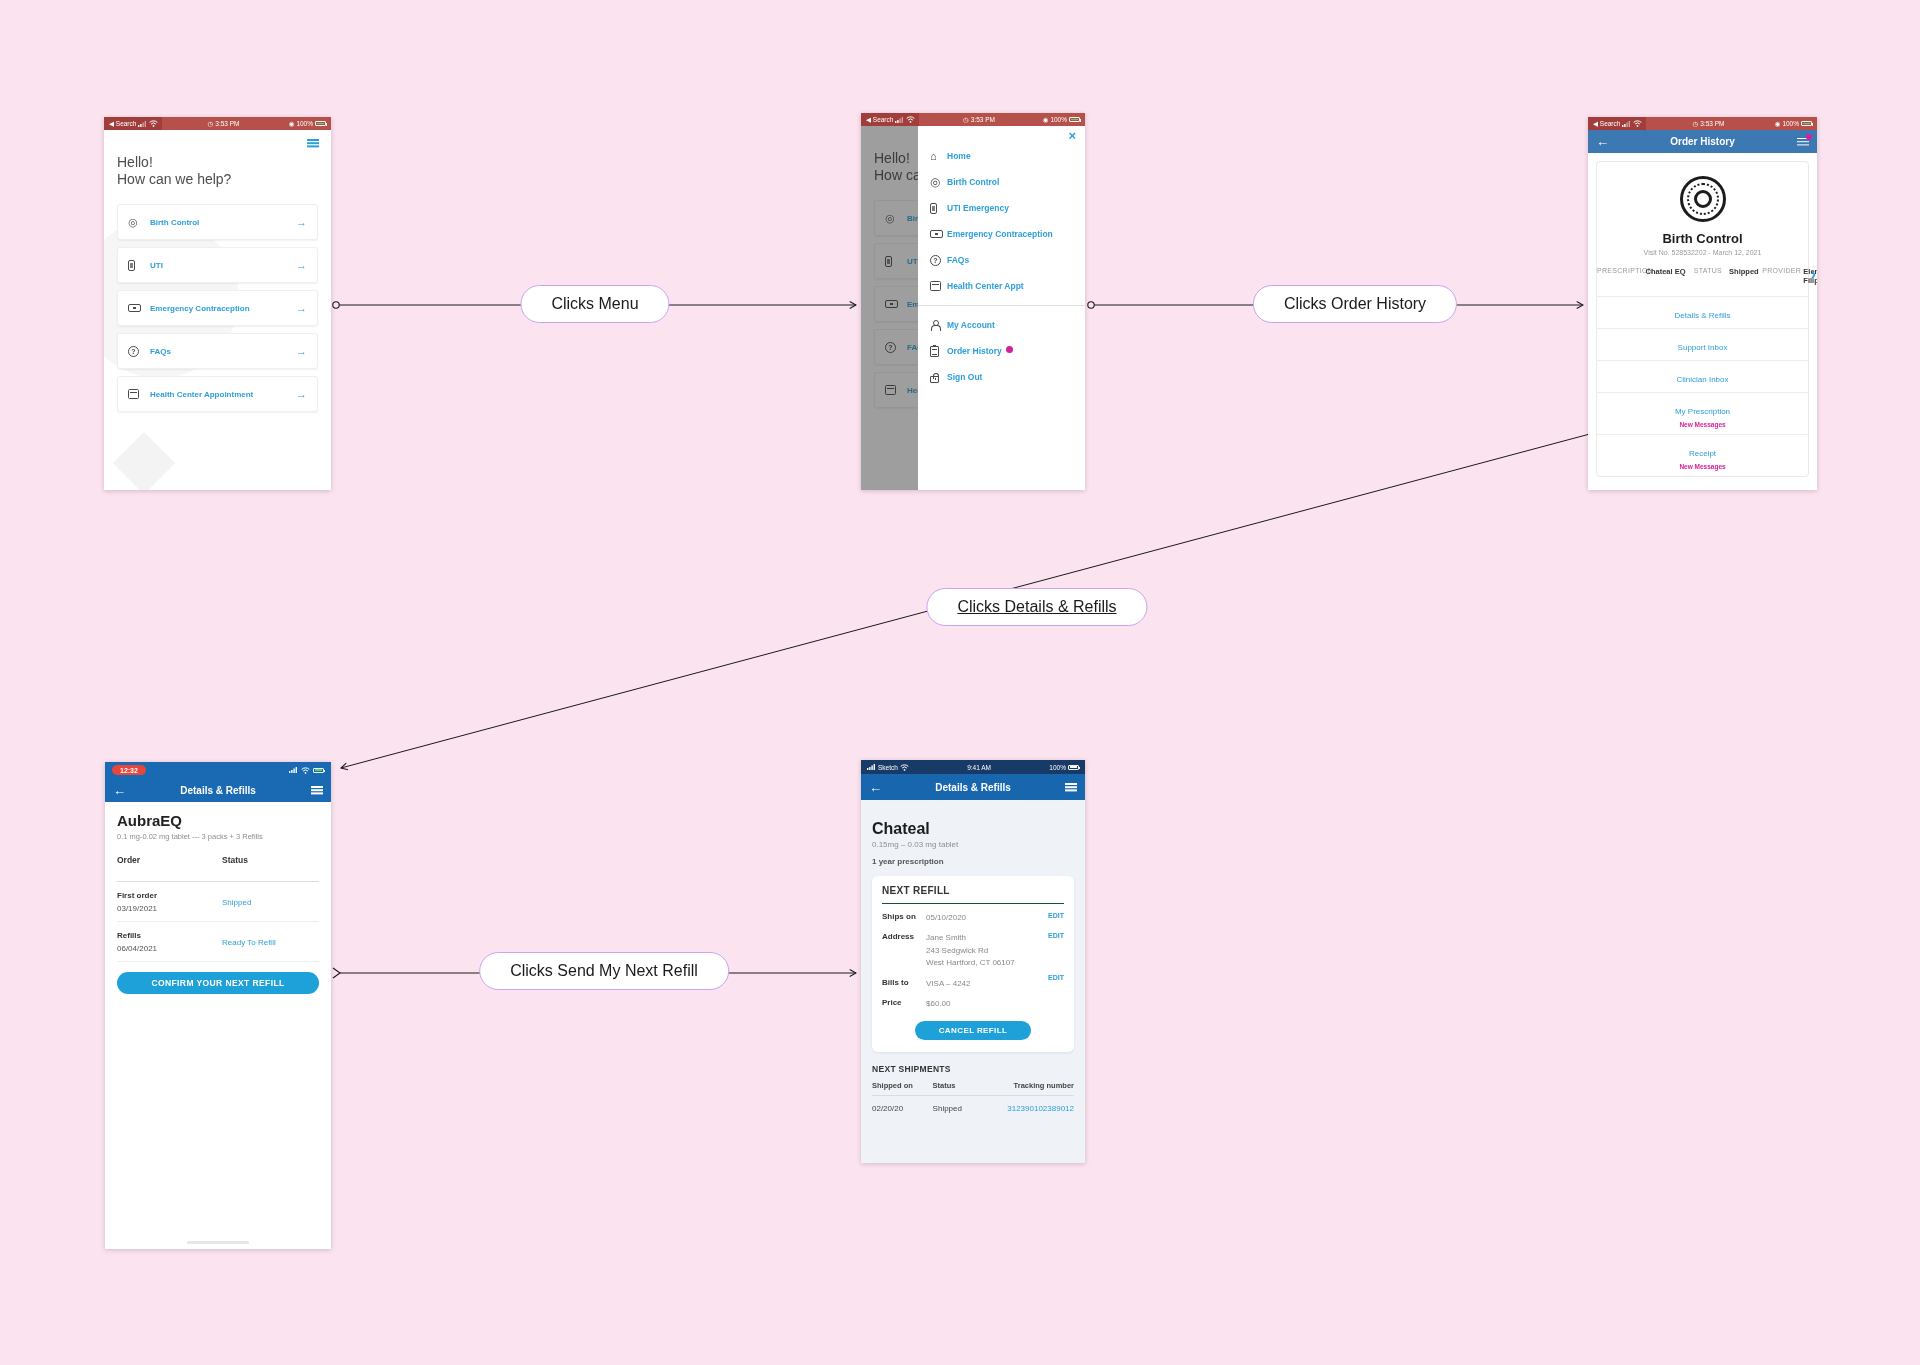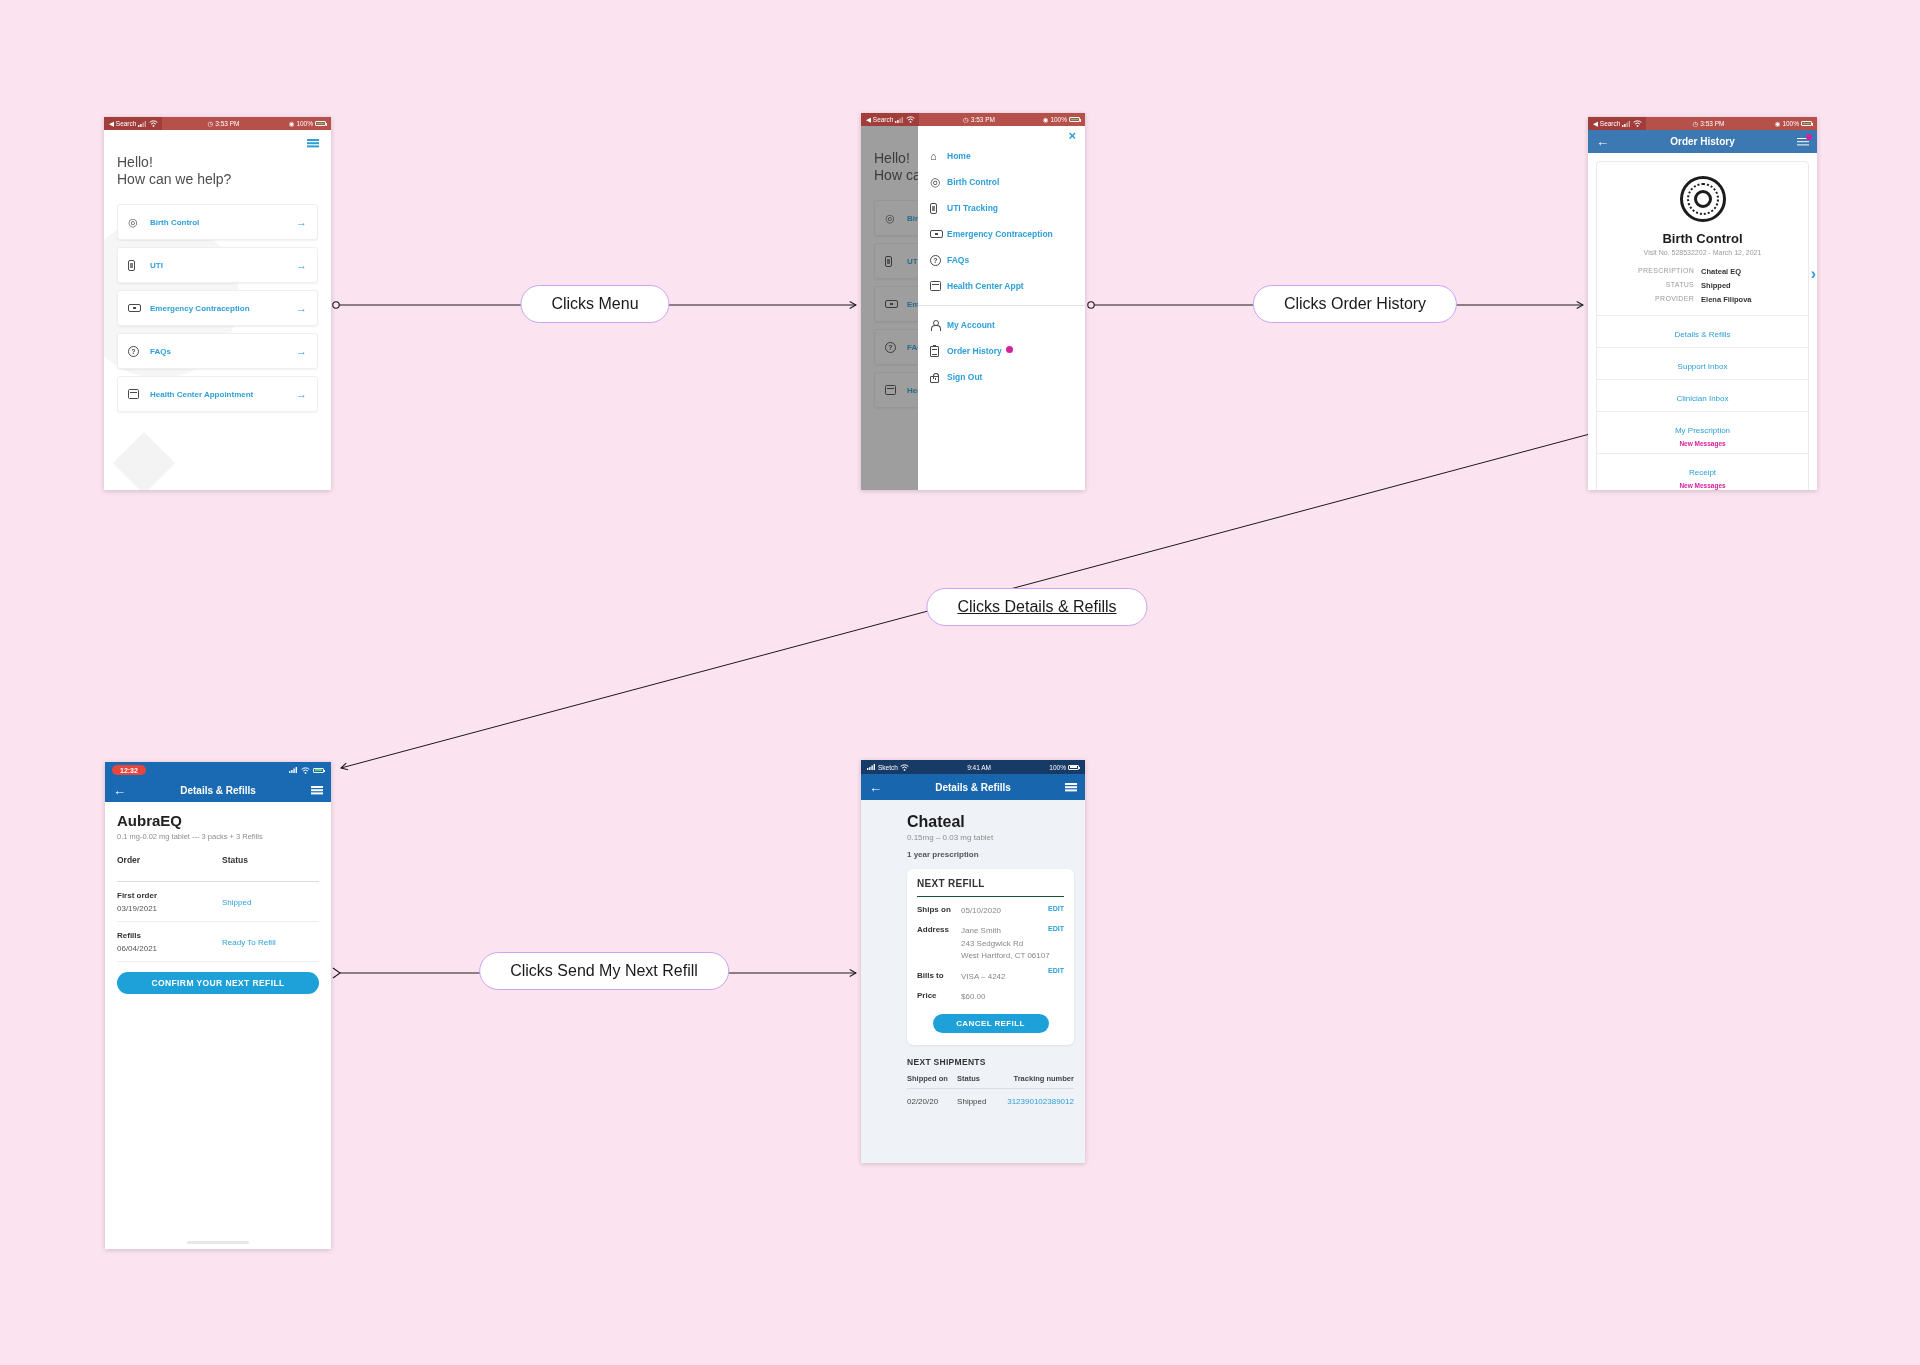--- a/index.html
+++ b/index.html
@@ -94,21 +94,21 @@
   #screen-order { left:1588px; top:117px; width:229px; height:373px; }
   #screen-order .navbar { background:#3C79B2; }
   .oh-card { margin:8px 8px 0; border:1px solid #e9e9e9; border-radius:4px; padding-top:14px; text-align:center; }
   .pillpack { width:46px; height:46px; margin:0 auto; border:3px solid #1c1c1c; border-radius:50%;
     display:flex; align-items:center; justify-content:center; }
   .pillpack .mid { width:32px; height:32px; border:2.2px dotted #1c1c1c; border-radius:50%;
     display:flex; align-items:center; justify-content:center; }
   .pillpack .inner { width:18px; height:18px; border:3px solid #1c1c1c; border-radius:50%; }
   .oh-title { margin-top:9px; font-size:13px; font-weight:bold; color:#1c1c1c; }
   .oh-visit { margin-top:3px; font-size:7px; color:#9a9a9a; }
-  .oh-fields { margin-top:11px; display:flex; flex-direction:column; gap:5px; }
+  .oh-fields { margin-top:11px; display:flex; flex-direction:row; gap:5px; }
   .oh-frow { display:flex; }
   .oh-flabel { width:46%; text-align:right; font-size:7px; color:#9a9a9a; letter-spacing:.3px; }
   .oh-fvalue { width:54%; text-align:left; font-size:7.5px; font-weight:bold; color:#333; padding-left:7px; }
   .oh-links { margin-top:11px; }
   .oh-link-row { border-top:1px solid #ededed; padding:7px 0 6px; }
   .oh-link { font-size:8px; color:#2D9FD8; }
   .oh-newmsg { font-size:6.5px; font-weight:bold; color:#D6219C; margin-top:3px; }
   .oh-chevron { position:absolute; right:1px; top:148px; color:#2D9FD8; font-size:16px; font-weight:bold; z-index:7; }
 
   
@@ -131,21 +131,21 @@
     font-size:8.5px; font-weight:bold; display:flex; align-items:center; justify-content:center; letter-spacing:.4px; border:none; }
   .home-indicator { position:absolute; bottom:5px; left:50%; transform:translateX(-50%); width:62px; height:3px;
     border-radius:2px; background:#e7e7e7; }
 
   
   #screen-chateal { left:861px; top:760px; width:224px; height:403px; background:#EFF3F8; }
   .cha-status { height:14px; background:#173A66; color:#fff; font-size:6.5px; display:flex;
     align-items:center; justify-content:space-between; padding:0 6px; }
   .cha-status > span { display:flex; align-items:center; gap:2px; }
   #screen-chateal .navbar { background:#1866AE; height:26px; }
-  .cha-body { padding:13px 11px 0;margin-left:35px; }
+  .cha-body { padding:20px 11px 0; }
   .cha-title { font-size:16px; font-weight:bold; color:#1c1c1c; }
   .cha-sub { font-size:8px; color:#8e8e8e; margin-top:2px; }
   .cha-dur { font-size:8px; font-weight:bold; color:#555; margin-top:8px; }
   .refill-card { background:#fff; border-radius:6px; box-shadow:0 1px 3px rgba(0,0,0,.08); margin-top:10px; padding:9px 10px 10px; }
   .rc-head { font-size:10px; font-weight:bold; color:#333; letter-spacing:.3px; padding-bottom:7px; border-bottom:1px solid #14532d; }
   .rc-row { display:flex; margin-top:8px; position:relative; }
   .rc-label { width:44px; font-size:8px; font-weight:bold; color:#333; flex:none; }
   .rc-value { font-size:8px; color:#888; line-height:1.55; }
   .rc-edit { position:absolute; right:0; top:0; font-size:7px; font-weight:bold; color:#2D9FD8; }
   .rc-edit.floating { top:-4px; }
@@ -342,21 +342,21 @@
           <span class="mlabel">Home</span>
         </div>
         <div class="mitem">
           <span class="micon mi mi-ring">◎</span>
           <span class="mlabel">Birth Control</span>
         </div>
         <div class="mitem">
           <span class="micon">
               <span class="mi mi-tube"></span>
             </span>
-          <span class="mlabel">UTI Tracking</span>
+          <span class="mlabel">UTI Emergency</span>
         </div>
         <div class="mitem">
           <span class="micon">
               <span class="mi mi-blister"></span>
             </span>
           <span class="mlabel">Emergency Contraception</span>
         </div>
         <div class="mitem">
           <span class="micon">
               <span class="mi mi-qcircle">?</span>

